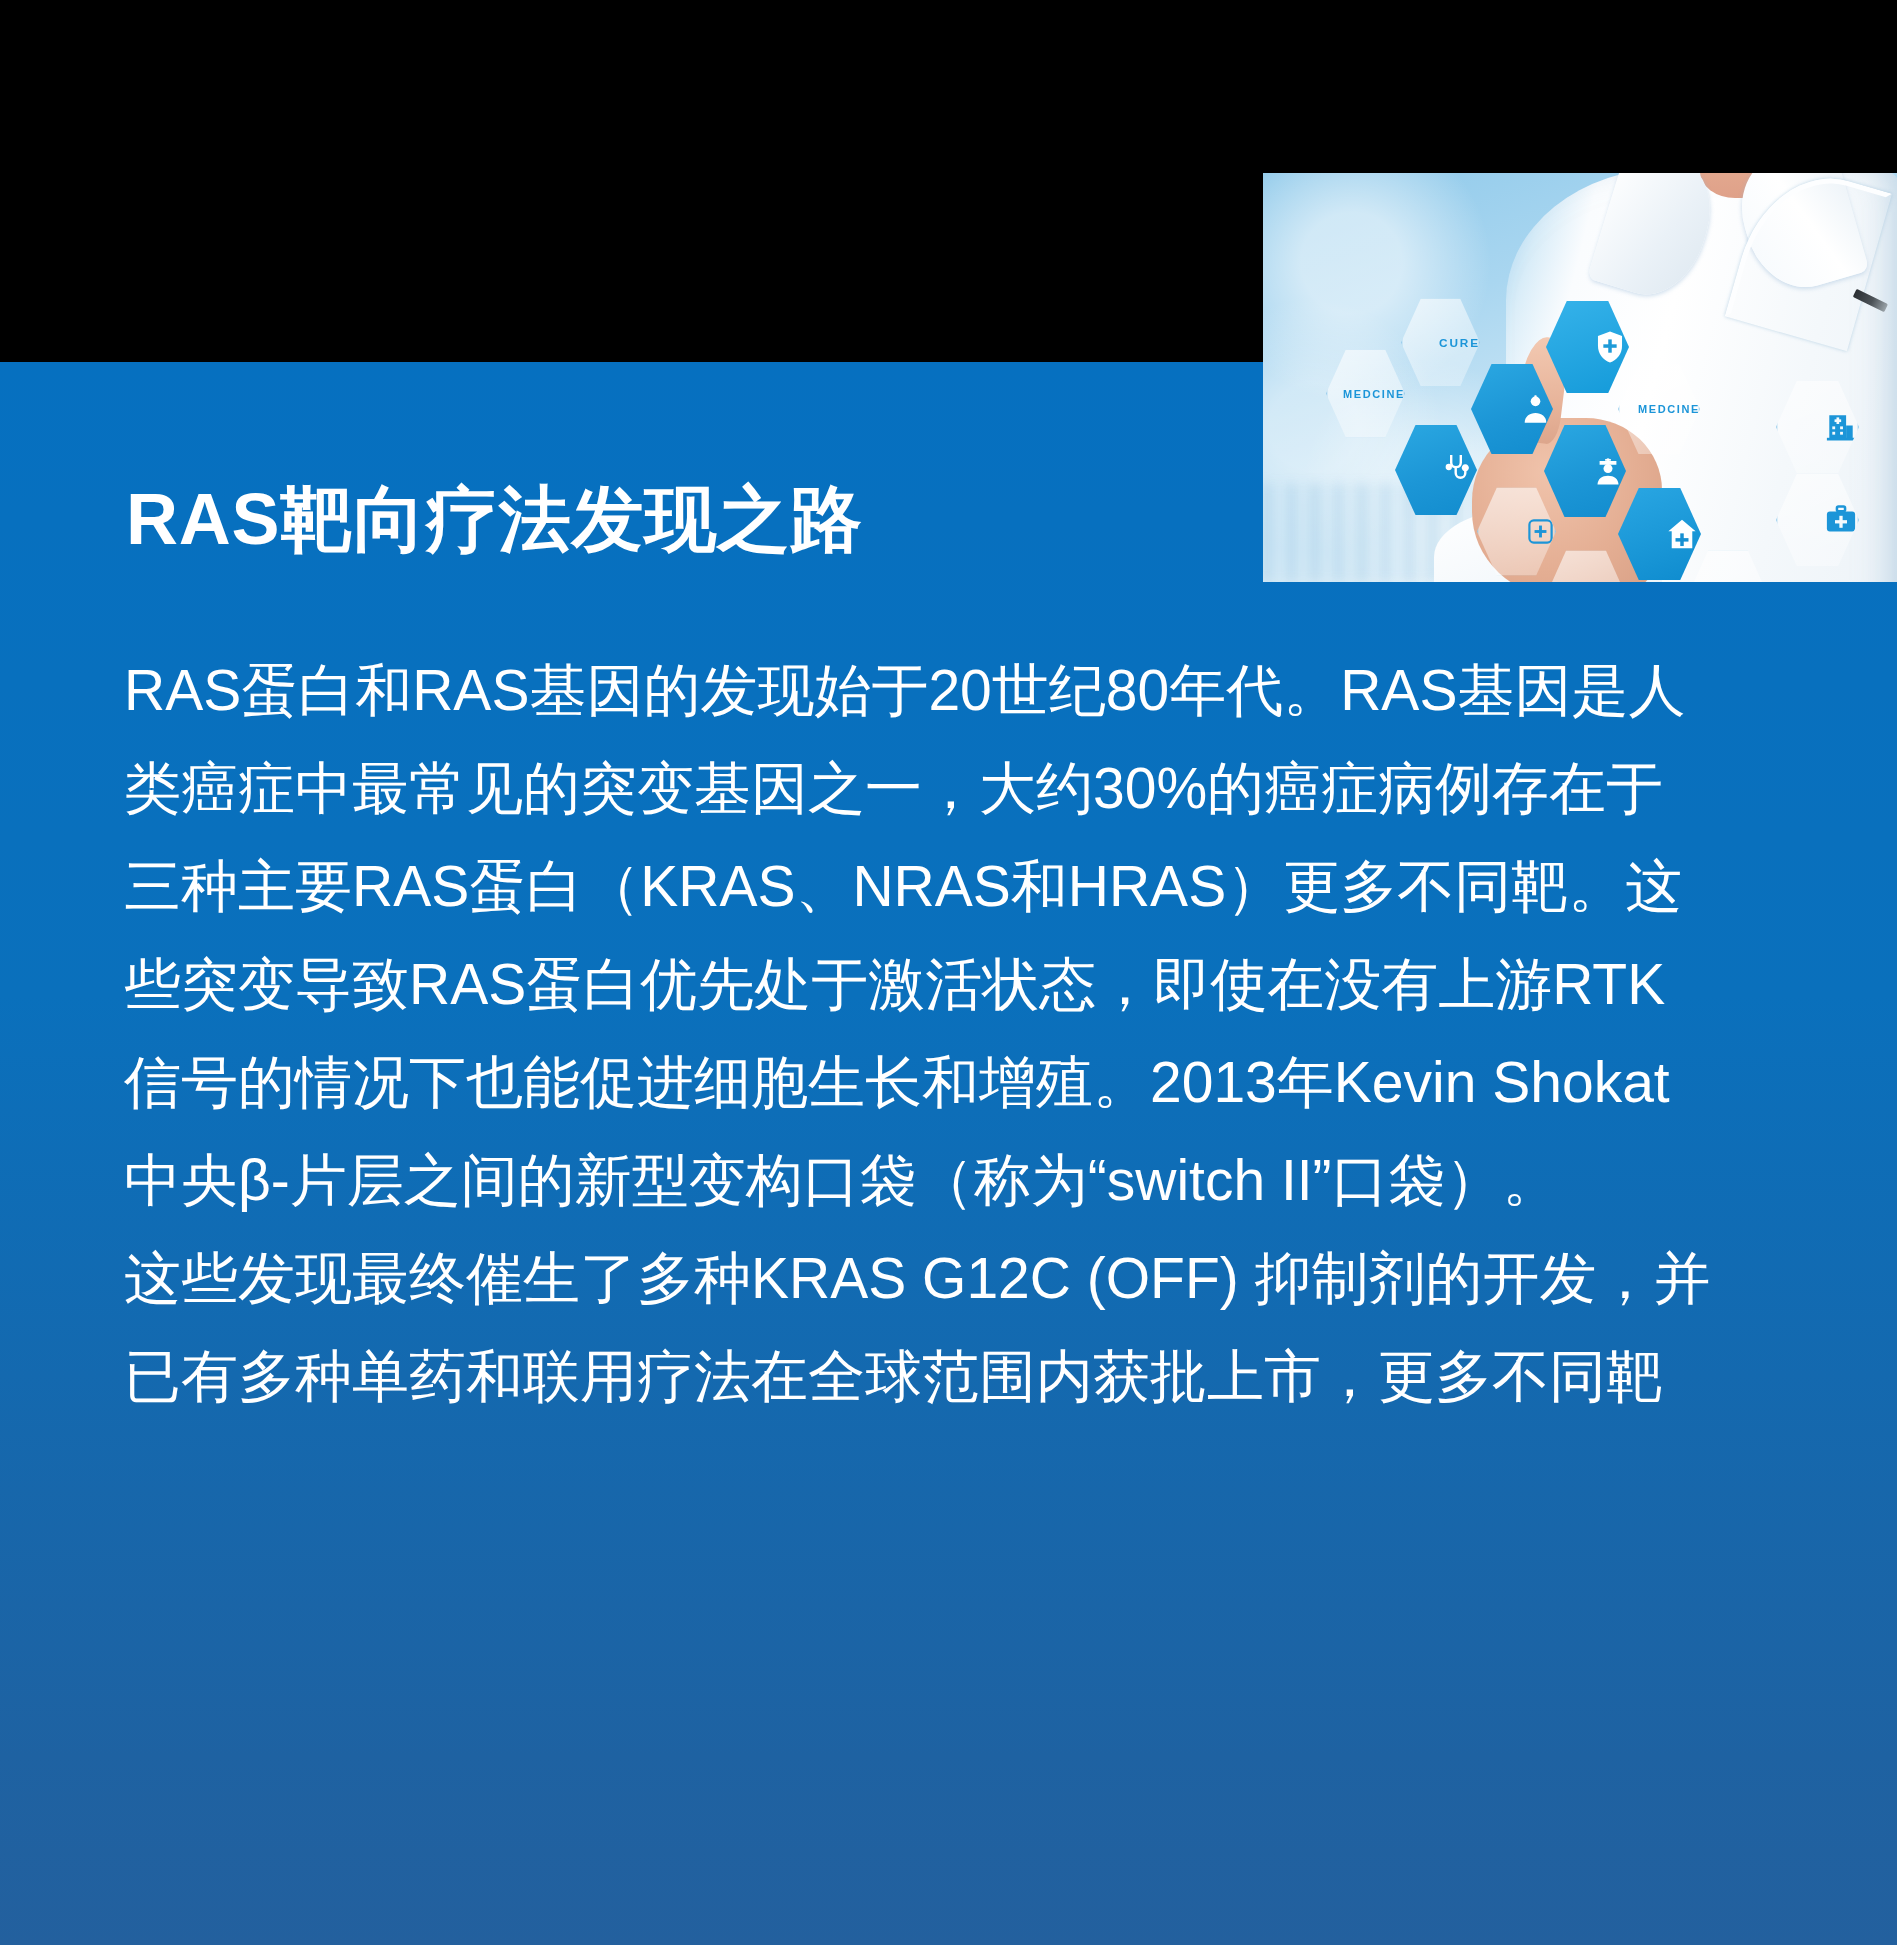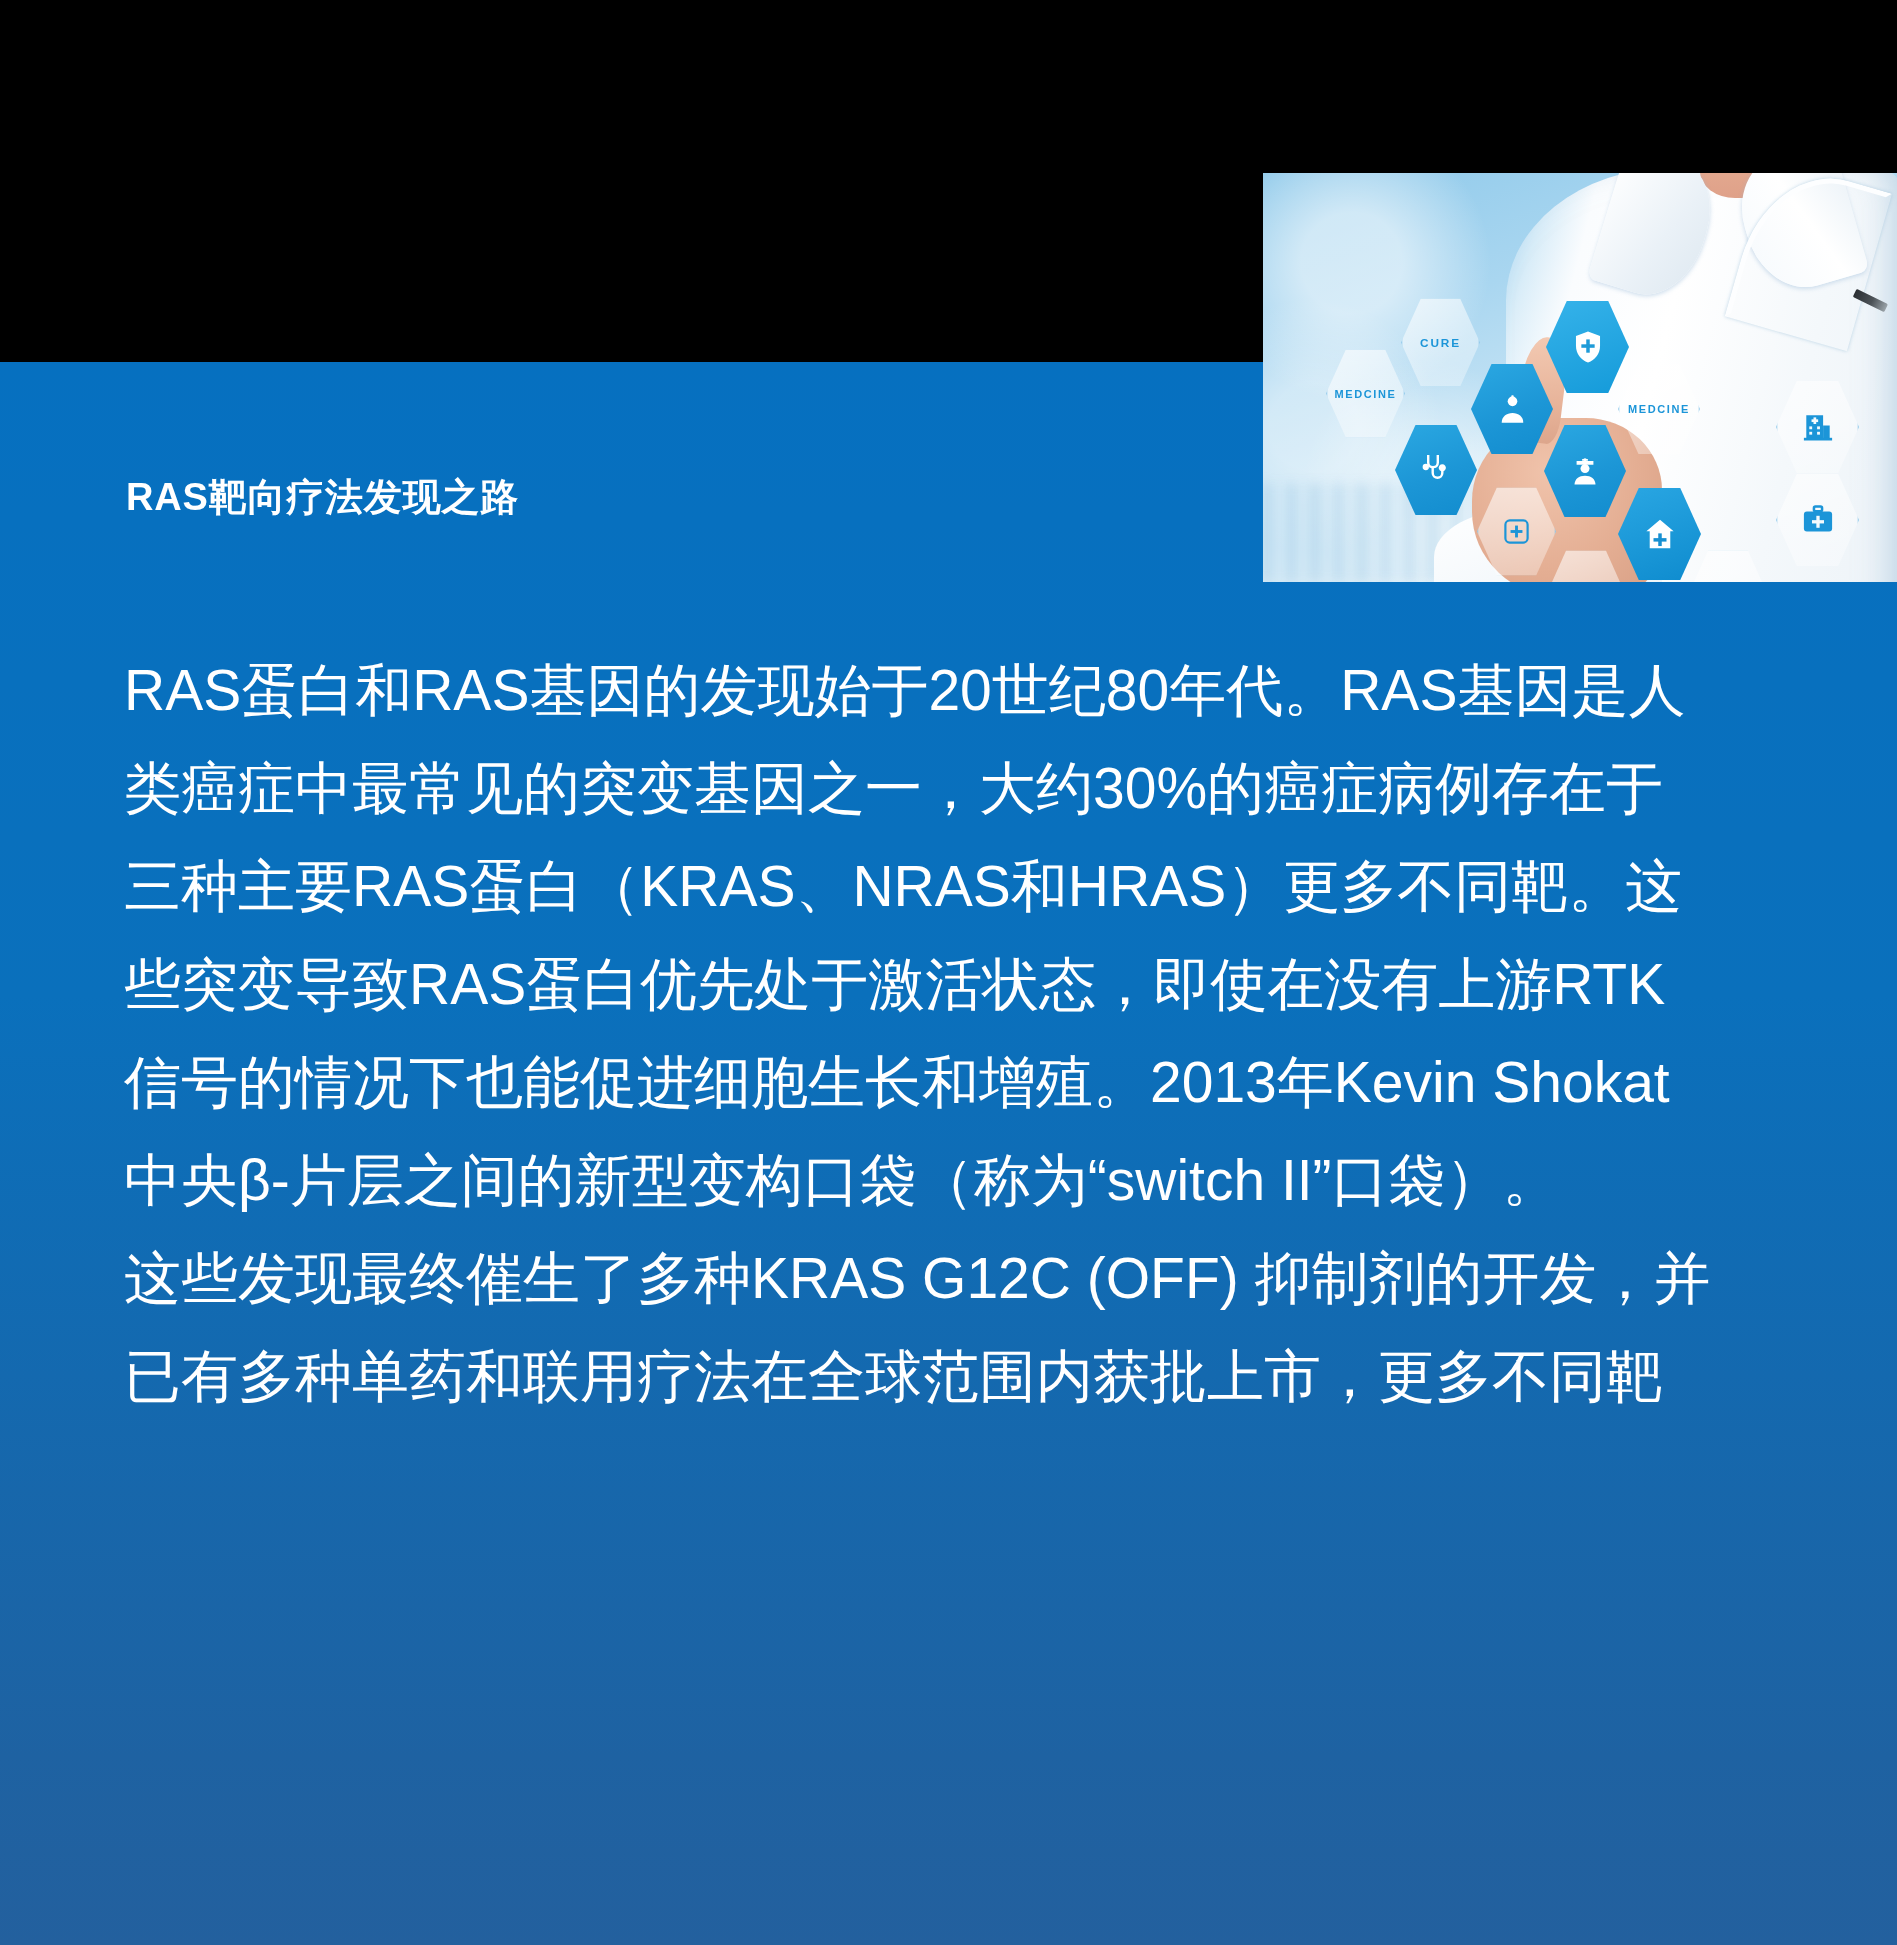--- a/index.html
+++ b/index.html
@@ -108,41 +108,41 @@
     position:absolute; left:27%; bottom:-12%;
     width:36%; height:30%;
     background:linear-gradient(160deg,#FFFFFF 0%,#F2F7FB 60%,#E7EFF6 100%);
     border-radius:40% 30% 10% 12%;
   }
 
   
   .hex{
     position:absolute;
     clip-path:polygon(25% 2%,75% 2%,100% 50%,75% 98%,25% 98%,0 50%);
-    display:flex; align-items:center; justify-content:center;
+    display:flex; align-items:center; justify-content:flex-end;
   }
   .hex.filled{
     background:linear-gradient(160deg,#2BA8E2 0%,#1C96D6 55%,#128CCE 100%);
     box-shadow:0 2.4px 7.9px rgba(20,110,170,.35);
   }
   .hex.ghost{
     background:linear-gradient(160deg,rgba(255,255,255,.62),rgba(255,255,255,.30));
     box-shadow:0 0 0 1.3px rgba(120,190,230,.75) inset;
   }
   .hex .lbl{
     color:#1C95D8; font-size:16.5px; font-weight:700; letter-spacing:2.7px;
   }
   .hex svg{ display:block; }
 
   
   .title{
     position:absolute;
     left:126px; top:472px;
     color:#FFFFFF;
-    font-size:38px;
+    font-size:72px;
     font-weight:700;
     letter-spacing:0.8px;
     white-space:nowrap;
   }
 
   
   .body-copy{
     position:absolute;
     left:124px; top:641px;
     width:1659px;

